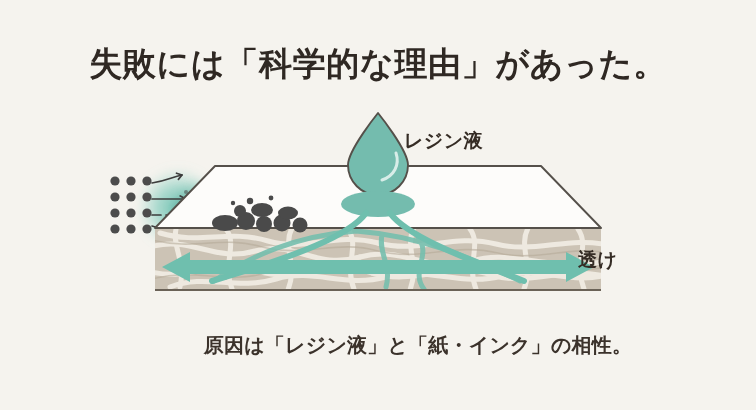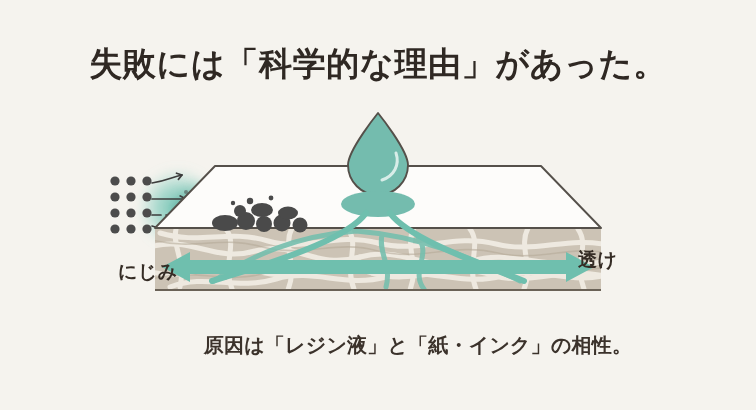--- a/index.html
+++ b/index.html
@@ -237,20 +237,20 @@
         <rect x="218" y="165" width="160" height="14" fill="#6fbfae"></rect>
       </g>
 
       <g>
         <path d="M531,165 L566,165 L566,157 L594,172 L566,187 L566,179 L531,179 Z" fill="#6fbfae"></path>
         <rect x="378" y="165" width="160" height="14" fill="#6fbfae"></rect>
       </g>
     </svg>
   </div>
 
-  <div id="label-bleed" class="diagram-label">にじみ</div>
+  <div id="label-resin" class="diagram-label">レジン液</div>
   <div id="label-show" class="diagram-label">透け</div>
 
   <div id="caption">
     <div class="caption-line">原因は「レジン液」と「紙・インク」の相性。</div>
   </div>
 
 </div>
 
 </body></html>

